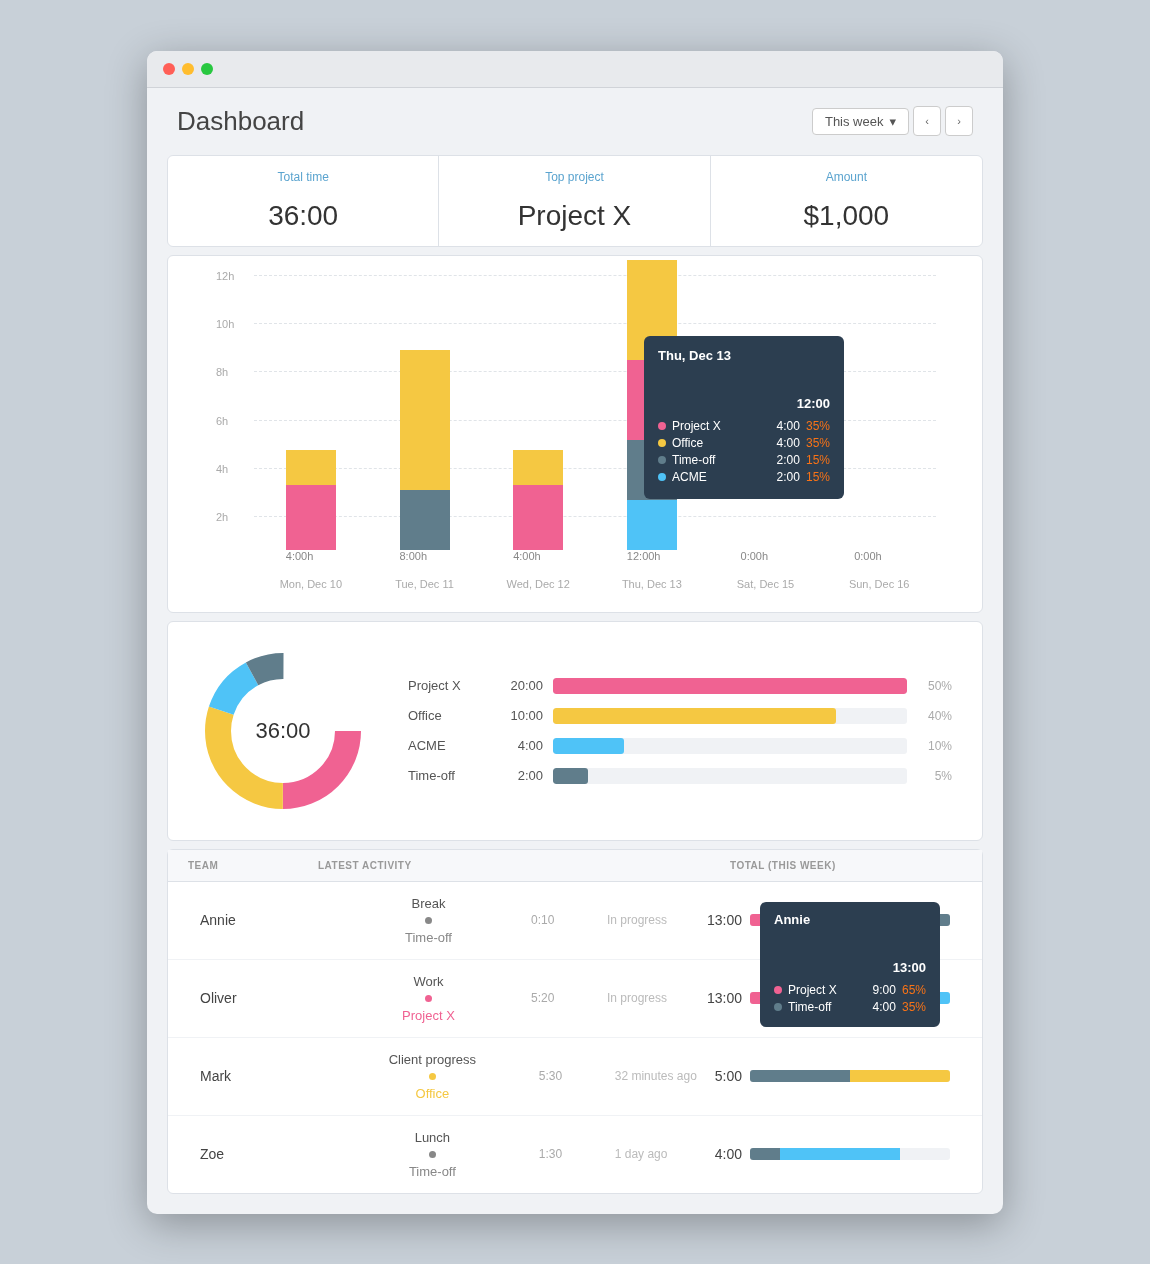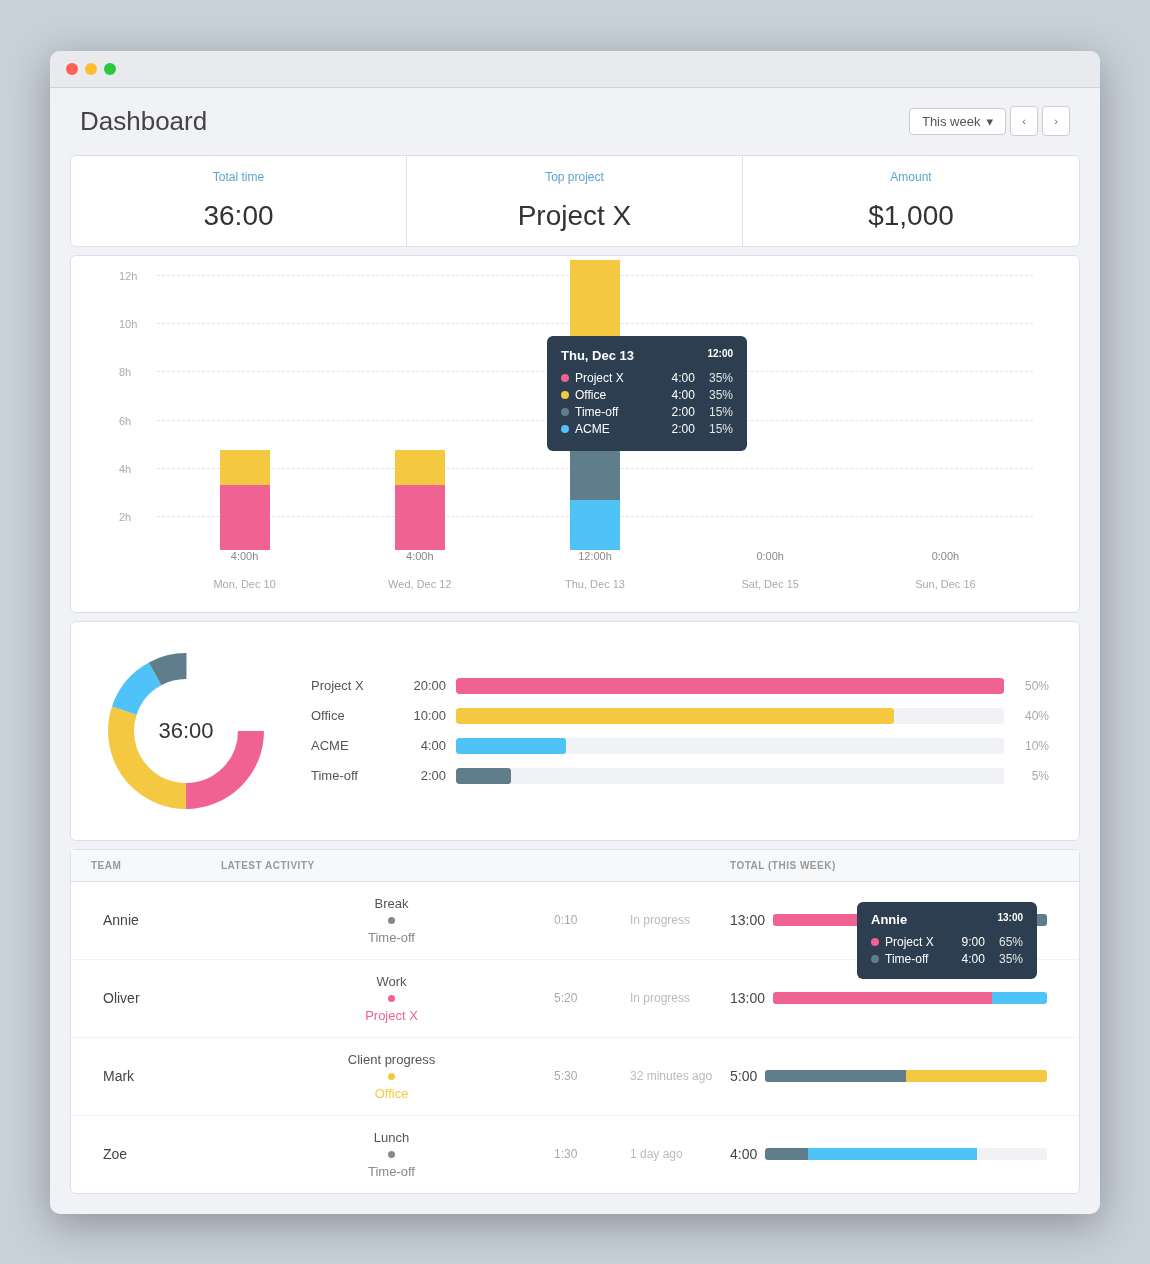--- a/index.html
+++ b/index.html
@@ -7,21 +7,21 @@
       background: #c8d0d8;
       display: flex;
       justify-content: center;
       align-items: center;
       min-height: 100vh;
       font-family: -apple-system, BlinkMacSystemFont, 'Segoe UI', sans-serif;
     }
     .window {
       background: #f0f2f5;
       border-radius: 10px;
-      width: 1050px;
+      width: 856px;
       box-shadow: 0 10px 40px rgba(0,0,0,0.3);
       overflow: hidden;
     }
     .titlebar {
       background: #e8eaed;
       padding: 12px 16px;
       display: flex;
       align-items: center;
       gap: 7px;
       border-bottom: 1px solid #d0d3d8;
@@ -148,21 +148,20 @@
     .day-group {
       display: flex;
       flex-direction: column;
       align-items: center;
       position: relative;
       flex: 1;
     }
     .bar-stack {
       display: flex;
       flex-direction: column-reverse;
-      align-items: center;
       width: 50px;
       position: relative;
     }
     .bar-label-top {
       font-size: 11px;
       color: #888;
       margin-bottom: 4px;
       white-space: nowrap;
     }
     .day-label {
@@ -182,31 +181,31 @@
       font-size: 12px;
       z-index: 10;
       min-width: 200px;
     }
     .tooltip-header {
       display: flex;
       justify-content: space-between;
       margin-bottom: 8px;
     }
     .tooltip-date { font-weight: 600; font-size: 13px; }
-    .tooltip-total { font-weight: 600; font-size: 10px; }
+    .tooltip-total { font-weight: 600; font-size: 13px; margin-top: 48px; }
     .tooltip-row {
       display: flex;
       align-items: center;
       margin-bottom: 3px;
       gap: 6px;
     }
     .tooltip-dot { width: 8px; height: 8px; border-radius: 50%; flex-shrink: 0; }
     .tooltip-name { flex: 1; }
     .tooltip-time { margin-left: 4px; }
-    .tooltip-pct { color: #e5e5e5; margin-left: 8px; }
+    .tooltip-pct { color: #f97316; }
     
     .bottom-section {
       background: white;
       border: 1px solid #dde1e7;
       border-radius: 6px;
       padding: 24px 30px;
       display: flex;
       gap: 40px;
       margin-bottom: 8px;
     }
@@ -407,20 +406,28 @@
           </div>
 
         <div class="bars-area" id="bars-container">
         <div class="day-group">
               <div class="bar-stack">
                 <div class="bar-label-top">4:00h</div>
                 <div style="width: 50px; height: 65px; background: rgb(240, 98, 146);"></div>
                 <div style="width: 50px; height: 35px; background: rgb(245, 200, 66);"></div>
               </div>
               <div class="day-label">Mon, Dec 10</div>
+            </div>
+            <div class="day-group">
+              <div class="bar-stack">
+                <div class="bar-label-top">8:00h</div>
+                <div style="width: 50px; height: 60px; background: rgb(96, 125, 139);"></div>
+                <div style="width: 50px; height: 140px; background: rgb(245, 200, 66);"></div>
+              </div>
+              <div class="day-label">Tue, Dec 11</div>
             </div>
             <div class="day-group">
               <div class="bar-stack">
                 <div class="bar-label-top">4:00h</div>
                 <div style="width: 50px; height: 65px; background: rgb(240, 98, 146);"></div>
                 <div style="width: 50px; height: 35px; background: rgb(245, 200, 66);"></div>
               </div>
               <div class="day-label">Wed, Dec 12</div>
             </div>
             <div class="day-group">

